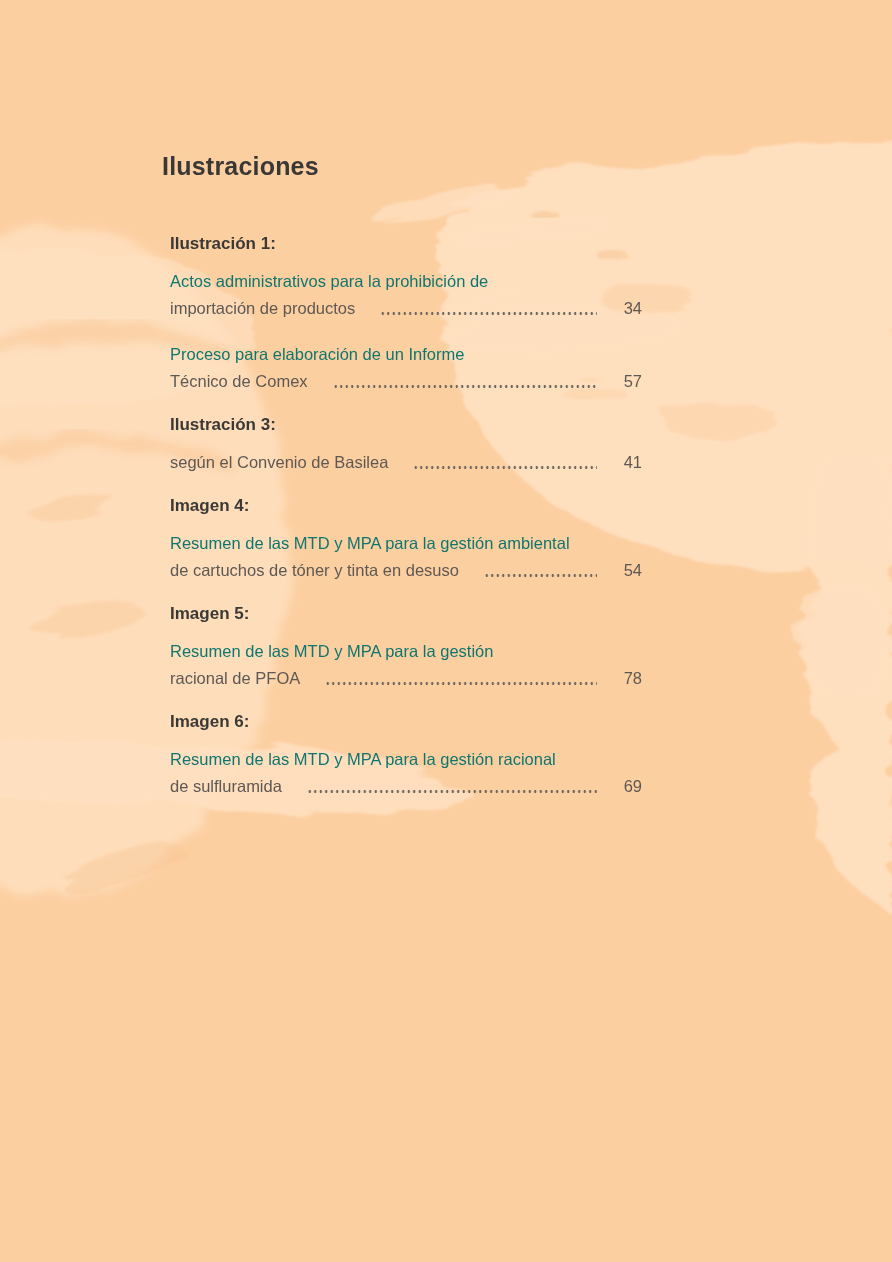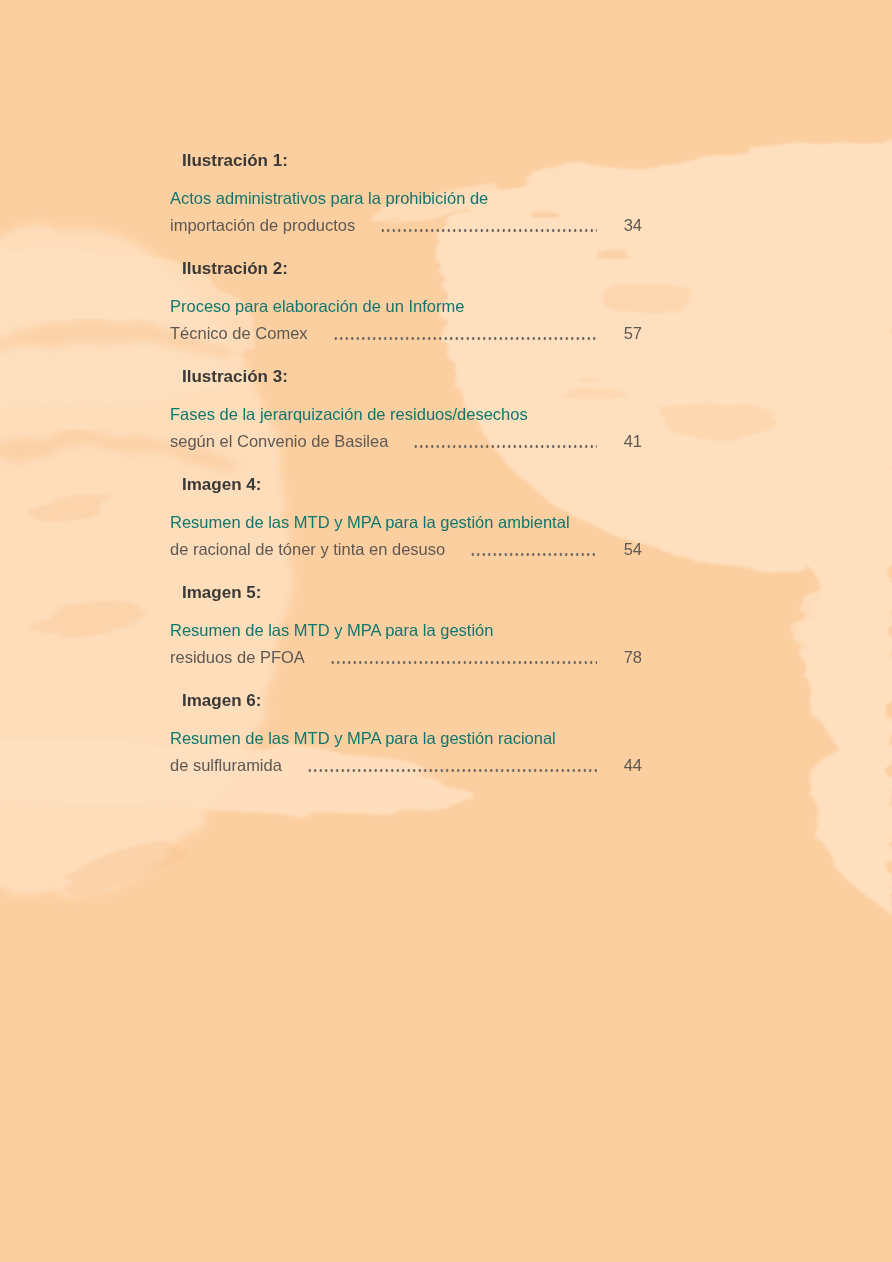--- a/index.html
+++ b/index.html
@@ -37,21 +37,21 @@
     margin: 0 0 51px -8px;
   }
   .toc-entry {
     margin: 0 0 19px 0;
   }
   .entry-label {
     font-size: 17px;
     line-height: 22px;
     font-weight: 700;
     color: #3b3936;
-    margin: 0 0 13px 12px;
+    margin: 0 0 13px 0;
     white-space: nowrap;
   }
   .entry-line1 {
     font-size: 16.5px;
     line-height: 27px;
     color: #0f766e;
     white-space: nowrap;
   }
   .entry-line2 {
     display: flex;
@@ -124,73 +124,72 @@
 
   <ellipse cx="650" cy="300" rx="48" ry="14" fill="#fccfa1" opacity="0.5" filter="url(#wcStreak)"></ellipse>
   <ellipse cx="720" cy="420" rx="58" ry="18" fill="#fccfa1" opacity="0.45" filter="url(#wcStreak)"></ellipse>
   <ellipse cx="590" cy="390" rx="32" ry="10" fill="#fccfa1" opacity="0.4" filter="url(#wcStreak)"></ellipse>
 
   <ellipse cx="540" cy="210" rx="14" ry="5" fill="#f7c28e" opacity="0.5" filter="url(#wcStreak)"></ellipse>
   <ellipse cx="612" cy="255" rx="16" ry="5" fill="#f7c28e" opacity="0.45" filter="url(#wcStreak)"></ellipse>
 </svg>
 
 <div class="content">
+  <h1 class="page-title">Ilustraciones</h1>
 
   <section class="toc-entry">
     <div class="entry-label">Ilustración 1:</div>
     <div class="entry-line1">Actos administrativos para la prohibición de</div>
     <div class="entry-line2">
       <span class="line2-text">importación de productos</span>
       <span class="dot-leader"></span>
       <span class="page-num">34</span>
     </div>
   </section>
 
   <section class="toc-entry">
-    <div class="entry-label">Ilustración 2:</div>
     <div class="entry-line1">Proceso para elaboración de un Informe</div>
     <div class="entry-line2">
       <span class="line2-text">Técnico de Comex</span>
       <span class="dot-leader"></span>
       <span class="page-num">57</span>
     </div>
   </section>
 
   <section class="toc-entry">
     <div class="entry-label">Ilustración 3:</div>
-    <div class="entry-line1">Fases de la jerarquización de residuos/desechos</div>
     <div class="entry-line2">
       <span class="line2-text">según el Convenio de Basilea</span>
       <span class="dot-leader"></span>
       <span class="page-num">41</span>
     </div>
   </section>
 
   <section class="toc-entry">
     <div class="entry-label">Imagen 4:</div>
     <div class="entry-line1">Resumen de las MTD y MPA para la gestión ambiental</div>
     <div class="entry-line2">
-      <span class="line2-text">de racional de tóner y tinta en desuso</span>
+      <span class="line2-text">de cartuchos de tóner y tinta en desuso</span>
       <span class="dot-leader"></span>
       <span class="page-num">54</span>
     </div>
   </section>
 
   <section class="toc-entry">
     <div class="entry-label">Imagen 5:</div>
     <div class="entry-line1">Resumen de las MTD y MPA para la gestión</div>
     <div class="entry-line2">
-      <span class="line2-text">residuos de PFOA</span>
+      <span class="line2-text">racional de PFOA</span>
       <span class="dot-leader"></span>
       <span class="page-num">78</span>
     </div>
   </section>
 
   <section class="toc-entry">
     <div class="entry-label">Imagen 6:</div>
     <div class="entry-line1">Resumen de las MTD y MPA para la gestión racional</div>
     <div class="entry-line2">
       <span class="line2-text">de sulfluramida</span>
       <span class="dot-leader"></span>
-      <span class="page-num">44</span>
+      <span class="page-num">69</span>
     </div>
   </section>
 </div>
 
 </body></html>

